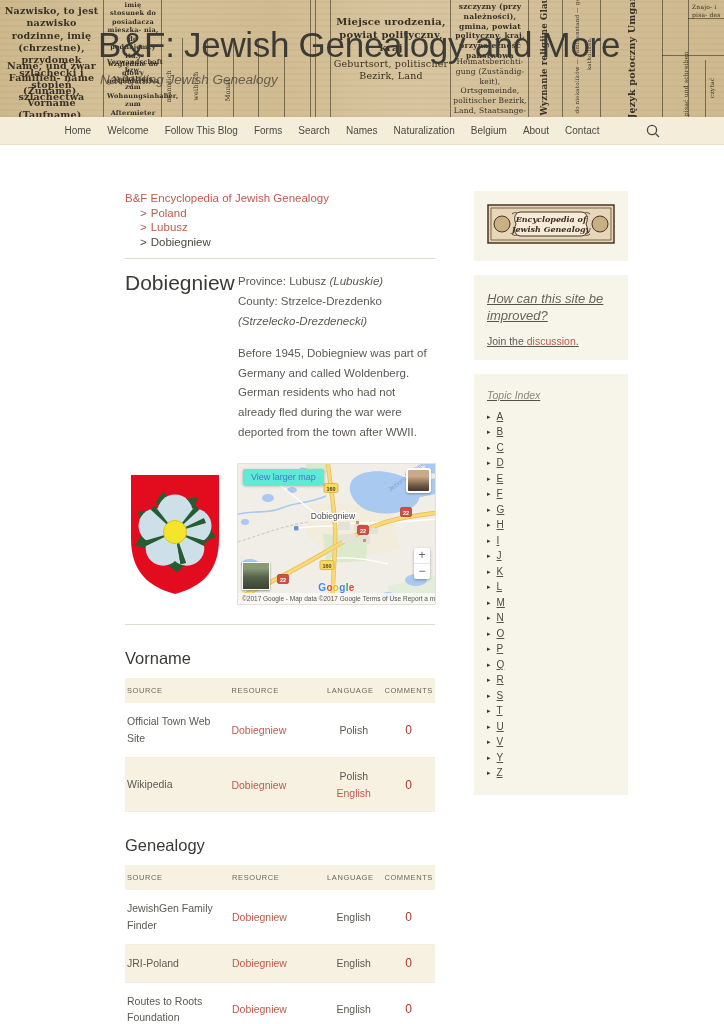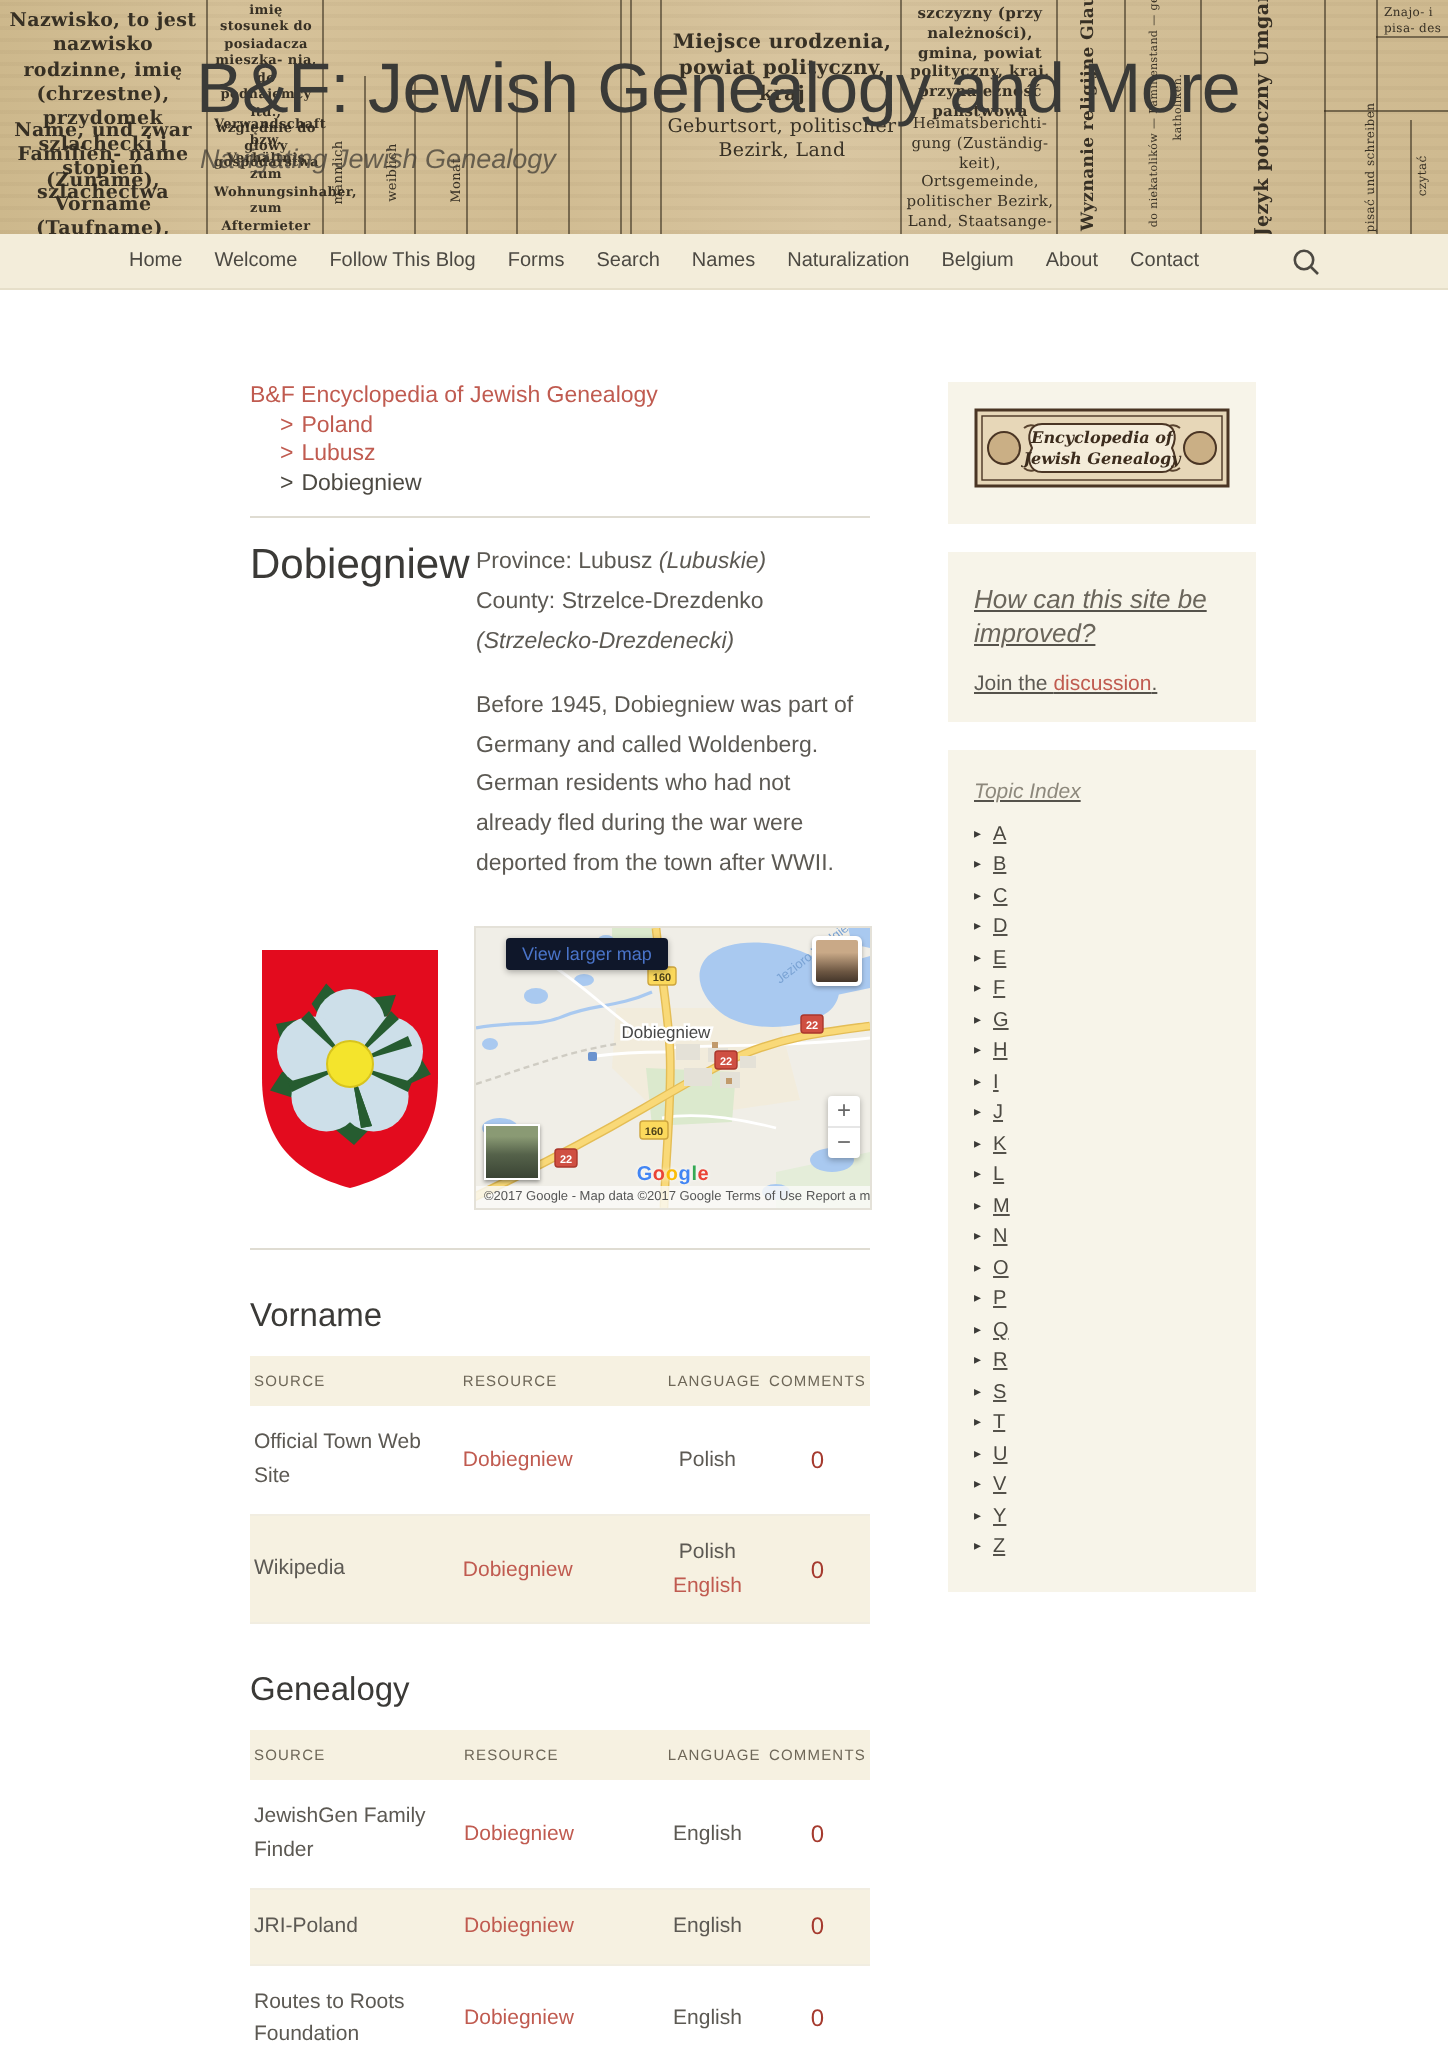--- a/index.html
+++ b/index.html
@@ -47,21 +47,21 @@
   .intro h1{width:113px;flex:0 0 113px;margin:0;font-size:21px;font-weight:normal;color:#3b3a37;}
   .intro-info{flex:1;font-size:11.5px;color:#5c5953;line-height:1.75;}
   .intro-info em{font-style:italic;}
   .intro-desc{margin-top:13px;line-height:1.7;}
 
   
   .media-row{display:flex;margin-top:22px;height:140px;}
   .coa{margin-left:4px;margin-top:9px;}
   .map-wrap{position:relative;width:197px;height:140px;margin-left:17px;overflow:hidden;
     box-shadow:0 0 0 1px #e4e1d8;}
-  .vlm{position:absolute;left:15px;top:5px;background:#0f172a;color:#4a74c9;font-size:9px;
+  .vlm{position:absolute;left:5px;top:5px;background:#5eead4;color:#4a74c9;font-size:9px;
     padding:3px 8px;border-radius:2px;box-shadow:0 1px 3px rgba(0,0,0,.3);z-index:4;}
   .map-avatar{position:absolute;right:4px;top:4px;width:21px;height:21px;border-radius:3px;
     border:2px solid #fff;box-shadow:0 1px 2px rgba(0,0,0,.3);z-index:4;
     background:linear-gradient(#c9a987 30%,#6d5743 75%,#44362a);}
   .pegman-box{position:absolute;left:4px;bottom:14px;width:26px;height:26px;border:1px solid #fff;
     box-shadow:0 1px 2px rgba(0,0,0,.4);z-index:4;
     background:linear-gradient(#8a9a74 20%,#55624a 55%,#3a4434);}
   .zoomctl{position:absolute;right:5px;bottom:25px;width:16px;background:#fff;border-radius:2px;
     box-shadow:0 1px 3px rgba(0,0,0,.3);z-index:4;text-align:center;color:#666;}
   .zoomctl div{font-size:12px;line-height:15px;}
@@ -71,21 +71,21 @@
   .map-attr{position:absolute;left:0;right:0;bottom:0;height:11px;background:rgba(250,250,248,.82);
     display:flex;align-items:center;justify-content:space-between;padding:0 4px;z-index:4;
     font-size:6.5px;color:#565656;white-space:nowrap;}
   .map-attr span{margin-right:2px;}
 
   
   h2.sec{font-size:16.5px;font-weight:normal;color:#3b3a37;margin:24px 0 10px;}
   table.res{width:310px;border-collapse:collapse;font-size:10.5px;}
   table.res th{background:#f6f1e1;font-weight:normal;font-size:7.5px;letter-spacing:.6px;
     color:#6e6758;text-align:left;padding:8px 2px;}
-  table.res th.c{text-align:right;}
+  table.res th.c{text-align:left;}
   table.res td{padding:10px 2px;color:#5c5953;vertical-align:middle;border-bottom:1px solid #f1ede1;}
   table.res tr.shaded td{background:#f6f1e1;}
   table.res td.c{text-align:center;}
   td.src div{line-height:1.6;}
   a.reslink{color:#c05b50;}
   .lang-line{line-height:1.6;}
   a.langlink{color:#c05b50;}
   a.cmt{color:#a53a2e;font-size:12px;}
 
   

